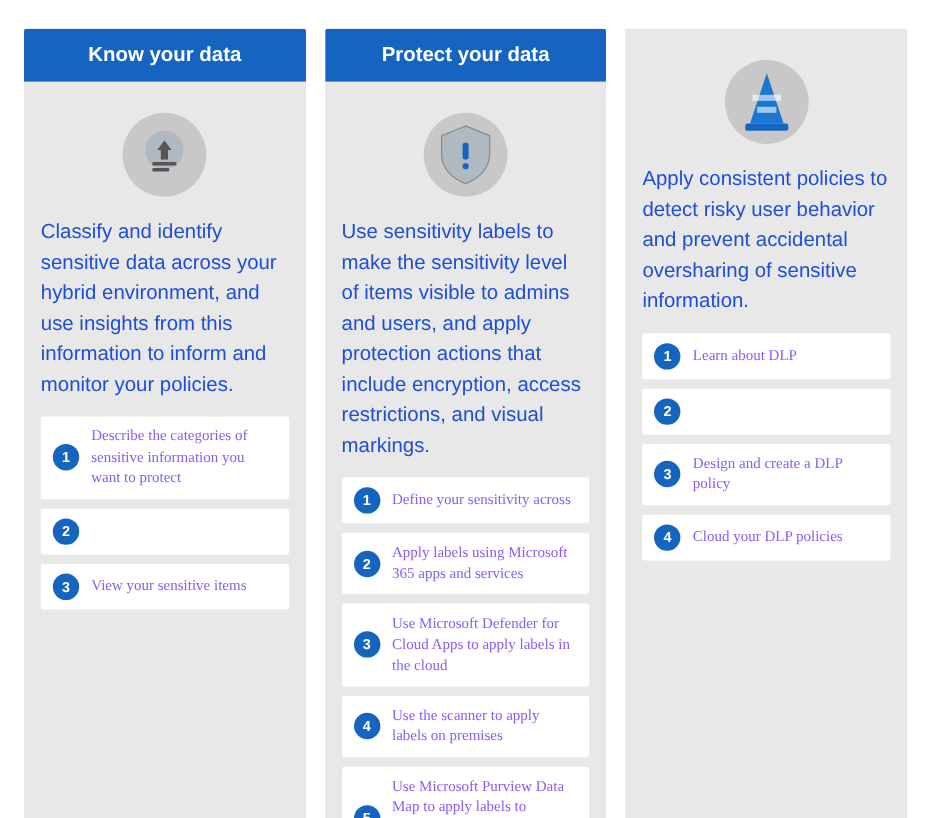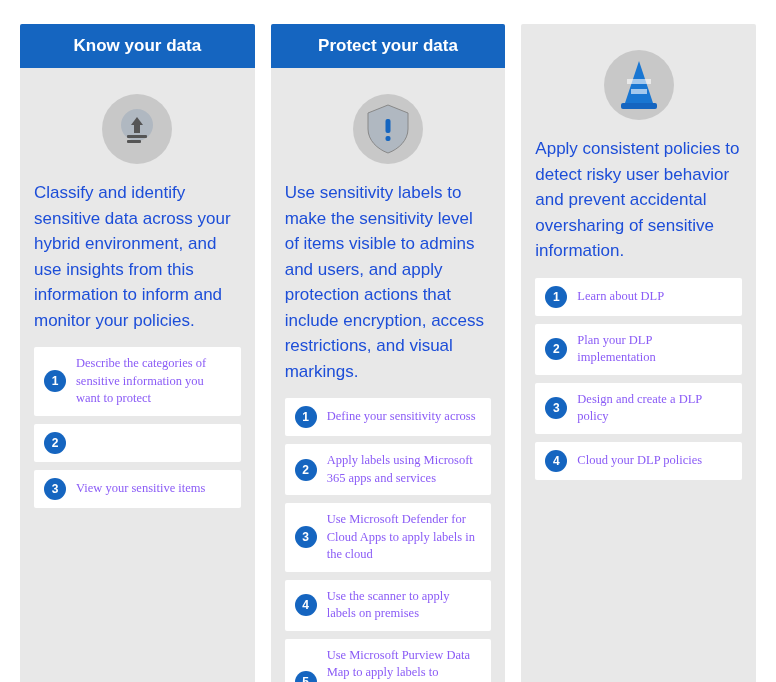--- a/index.html
+++ b/index.html
@@ -186,21 +186,20 @@
           </div>
         </div>
         <p class="description-text">Apply consistent policies to detect risky user behavior and prevent accidental oversharing of sensitive information.</p>
         <div class="step-list">
           <div class="step-item">
             <div class="step-number">1</div>
             <div class="step-label">Learn about DLP</div>
           </div>
           <div class="step-item">
             <div class="step-number">2</div>
-            <div class="step-label">Plan your DLP implementation</div>
           </div>
           <div class="step-item">
             <div class="step-number">3</div>
             <div class="step-label">Design and create a DLP policy</div>
           </div>
           <div class="step-item">
             <div class="step-number">4</div>
             <div class="step-label">Cloud your DLP policies</div>
           </div>
         </div>

